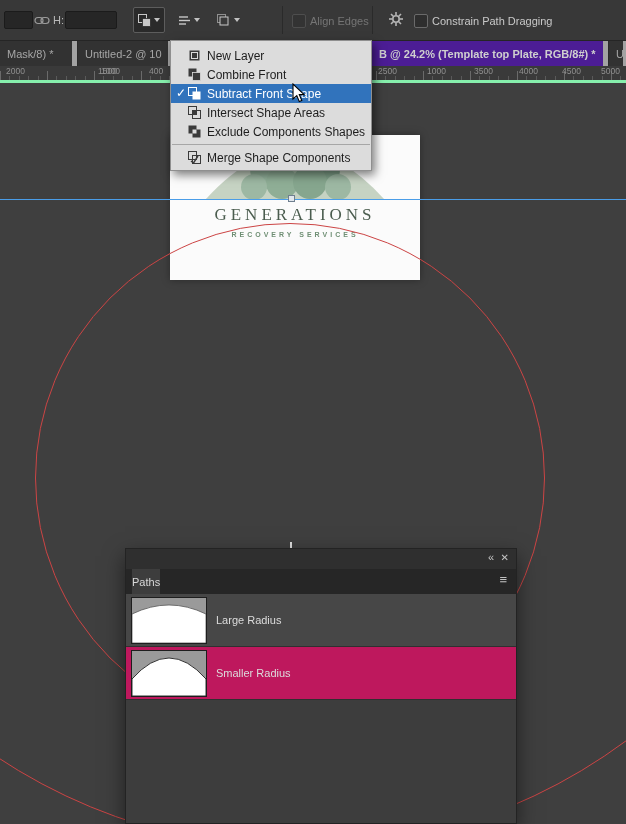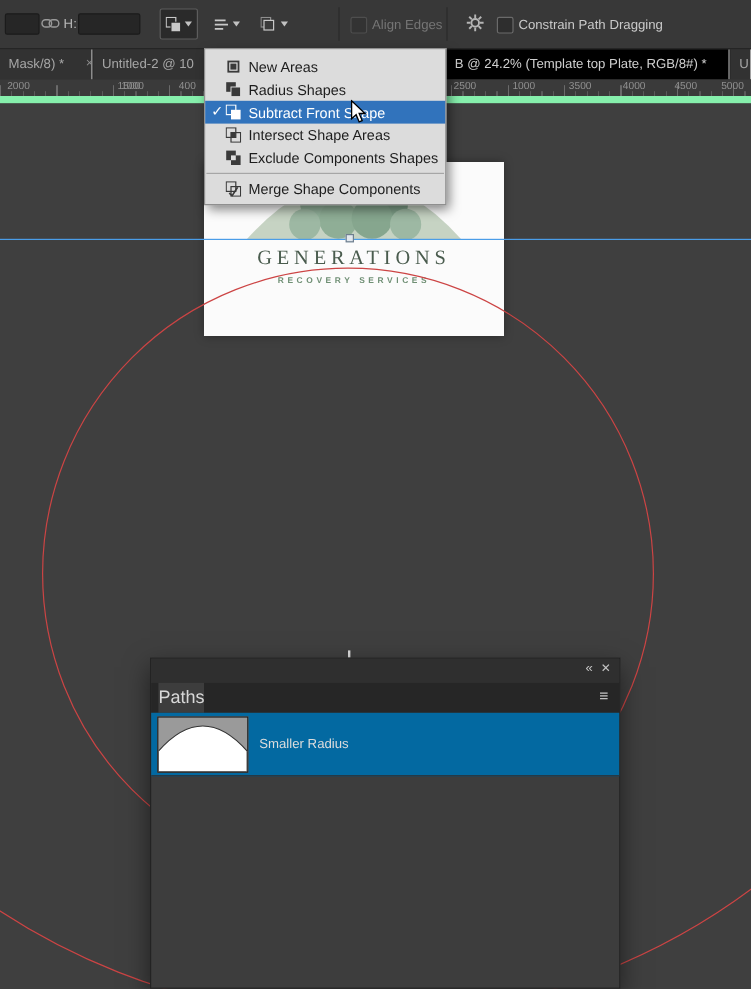--- a/index.html
+++ b/index.html
@@ -15,25 +15,25 @@
   .tool-btn{position:absolute;top:7px;height:26px;display:flex;align-items:center;justify-content:center;gap:3px;background:transparent;border:none;padding:0 4px;cursor:default;}
   .tool-btn.active{background:#2a2a2a;border:1px solid #5d5d5d;border-radius:2px;}
   .caret{width:0;height:0;border-left:3px solid transparent;border-right:3px solid transparent;border-top:4px solid #c2c2c2;}
   .vdiv{position:absolute;top:6px;width:1px;height:28px;background:#2a2a2a;}
   .cbx{position:absolute;top:14px;width:12px;height:12px;background:#2e2e2e;border:1px solid #6a6a6a;border-radius:2px;}
   .cbx.disabled{border-color:#4e4e4e;background:#333;}
   .cbx-label{position:absolute;top:15px;font-size:11px;color:#c9c9c9;}
   .cbx-label.disabled{color:#757575;}
   
   .tab-bar{position:absolute;top:41px;left:0;right:0;height:25px;background:#2b2b2b;z-index:5;}
-  .doc-tab{position:absolute;top:0;height:25px;background:#323232;border-right:1px solid #a3a3a3;display:flex;align-items:center;padding:0 7px;font-size:11px;color:#a6a6a6;white-space:nowrap;overflow:hidden;box-sizing:border-box;gap:12px;}
-  .doc-tab.active{background:#000000;color:#cfcfcf;}
+  .doc-tab{position:absolute;top:0;height:25px;background:#323232;border-right:5px solid #a3a3a3;display:flex;align-items:center;padding:0 7px;font-size:11px;color:#a6a6a6;white-space:nowrap;overflow:hidden;box-sizing:border-box;gap:12px;}
+  .doc-tab.active{background:#4c1d95;color:#cfcfcf;font-weight:bold;}
   .tab-close{margin-left:6px;color:#8d8d8d;font-size:11px;line-height:1;}
   
-  .ruler{position:absolute;top:66px;left:0;right:0;height:14px;background:#3a3a3a;border-bottom:6px solid #86efac;z-index:4;}
+  .ruler{position:absolute;top:66px;left:0;right:0;height:14px;background:#3a3a3a;border-bottom:3px solid #86efac;z-index:4;}
   .ruler .minor{position:absolute;left:0;right:0;bottom:0;height:4px;background:repeating-linear-gradient(to right,#5a5a5a 0 1px,transparent 1px 9.4px);}
   .ruler .major{position:absolute;left:0;right:0;bottom:0;height:9px;background:repeating-linear-gradient(to right,#6a6a6a 0 1px,transparent 1px 47px);}
   .rlabel{position:absolute;top:0;font-size:8.5px;color:#909090;letter-spacing:0;}
   
   .canvas{position:absolute;top:81px;left:0;right:0;bottom:0;overflow:hidden;background:#3f3f3f;z-index:1;}
   .doc{position:absolute;left:170px;top:54px;width:250px;height:145px;background:#fbfbfb;box-shadow:0 0 8px rgba(0,0,0,.35);}
   .logo-title{position:absolute;top:70px;left:0;width:100%;text-align:center;font-family:"Liberation Serif",serif;font-size:17px;letter-spacing:4px;color:#4a5c4e;}
   .logo-sub{position:absolute;top:96px;left:0;width:100%;text-align:center;font-size:7px;letter-spacing:3px;color:#6f8f74;font-weight:bold;}
   .guide{position:absolute;top:118px;left:0;right:0;height:1px;background:#4a9de8;z-index:3;}
   .pcircle{position:absolute;border:1px solid #cc4444;border-radius:50%;z-index:4;box-sizing:border-box;}
@@ -45,24 +45,24 @@
   .menu-item.selected{background:#3173bc;color:#fff;}
   .mi-check{position:absolute;left:5px;top:2px;width:12px;font-size:12px;}
   .mi-icon{position:absolute;left:17px;top:3px;width:13px;height:13px;}
   .menu-sep{height:1px;background:#a6a6a6;margin:3px 1px 3px 1px;}
   
   .paths-panel{position:absolute;left:125px;top:548px;width:392px;height:276px;background:#3d3d3d;border:1px solid #232323;box-shadow:0 8px 20px rgba(0,0,0,.5);z-index:20;box-sizing:border-box;}
   .panel-header{position:relative;height:20px;background:#2f2f2f;}
   .ph-collapse{position:absolute;right:22px;top:3px;font-size:11px;color:#c5c5c5;line-height:1;}
   .ph-close{position:absolute;right:7px;top:4px;font-size:10px;color:#c5c5c5;line-height:1;}
   .tab-strip{position:relative;height:25px;background:#262626;}
-  .panel-tab{position:absolute;left:6px;top:0;height:25px;padding:0 0;background:#3d3d3d;color:#d8d8d8;font-size:15px;display:flex;align-items:center;}
+  .panel-tab{position:absolute;left:6px;top:0;height:25px;padding:0 0;background:#3d3d3d;color:#d8d8d8;font-size:11px;display:flex;align-items:center;}
   .panel-menu{position:absolute;right:9px;top:4px;font-size:13px;color:#c0c0c0;line-height:1;}
   .path-row{position:relative;height:52px;background:#474747;border-bottom:1px solid #303030;}
-  .path-row.selected{background:#0369a1;padding-left:32px;}
+  .path-row.selected{background:#be185d;padding-left:32px;}
   .path-thumb{position:absolute;left:5px;top:3px;width:74px;height:45px;background:#9a9a9a;border:1px solid #1e1e1e;}
   .path-name{position:absolute;left:90px;top:50%;transform:translateY(-50%);font-size:11px;color:#dcdcdc;}
   
   .cursor{position:absolute;left:292px;top:83px;z-index:40;}
 </style>
 </head>
 <body>
 
 <div class="options-bar">
   <div class="num-field" style="left:4px;width:27px;"></div>
@@ -193,48 +193,56 @@
 <div class="paths-panel">
   <div class="panel-header">
     <span class="ph-collapse">«</span>
     <span class="ph-close">✕</span>
   </div>
   <div class="tab-strip">
     <div class="panel-tab">Paths</div>
     <span class="panel-menu">≡</span>
   </div>
 
+  <div class="path-row">
+    <div class="path-thumb">
+      <svg width="74" height="45" viewBox="0 0 74 45">
+          <path d="M0,45 L0,16 Q37,-2 74,16 L74,45 Z" fill="#ffffff" stroke="#555" stroke-width="0.8"></path>
+        </svg>
+    </div>
+    <span class="path-name">Large Radius</span>
+  </div>
   <div class="path-row selected">
     <div class="path-thumb">
       <svg width="74" height="45" viewBox="0 0 74 45">
           <path d="M0,45 L0,28 Q37,-14 74,28 L74,45 Z" fill="#ffffff" stroke="#333" stroke-width="1"></path>
         </svg>
     </div>
     <span class="path-name">Smaller Radius</span>
   </div>
 </div>
 
 <div class="shape-menu">
   <div class="menu-item">
     <span class="mi-icon">
       <svg width="13" height="13" viewBox="0 0 13 13">
           <rect x="1.5" y="1.5" width="10" height="10" fill="#3a3a3a"></rect>
           <rect x="3.5" y="3.5" width="6" height="6" fill="none" stroke="#dcdcdc" stroke-width="1"></rect>
         </svg>
     </span>
-    <span>New Areas</span>
+    <span>New Layer</span>
   </div>
   <div class="menu-item">
     <span class="mi-icon">
       <svg width="13" height="13" viewBox="0 0 13 13">
           <rect x="0.5" y="0.5" width="8" height="8" fill="#3a3a3a"></rect>
           <rect x="4.5" y="4.5" width="8" height="8" fill="#3a3a3a" stroke="#dcdcdc" stroke-width="0.8"></rect>
         </svg>
     </span>
-    <span>Radius Shapes</span>
+    <span>Combine Front</span>
   </div>
   <div class="menu-item selected">
     <span class="mi-check">✓</span>
     <span class="mi-icon">
       <svg width="13" height="13" viewBox="0 0 13 13">
           <rect x="0.5" y="0.5" width="8" height="8" fill="none" stroke="#ffffff"></rect>
           <rect x="4.5" y="4.5" width="8" height="8" fill="#ffffff"></rect>
         </svg>
     </span>
     <span>Subtract Front Shape</span>

